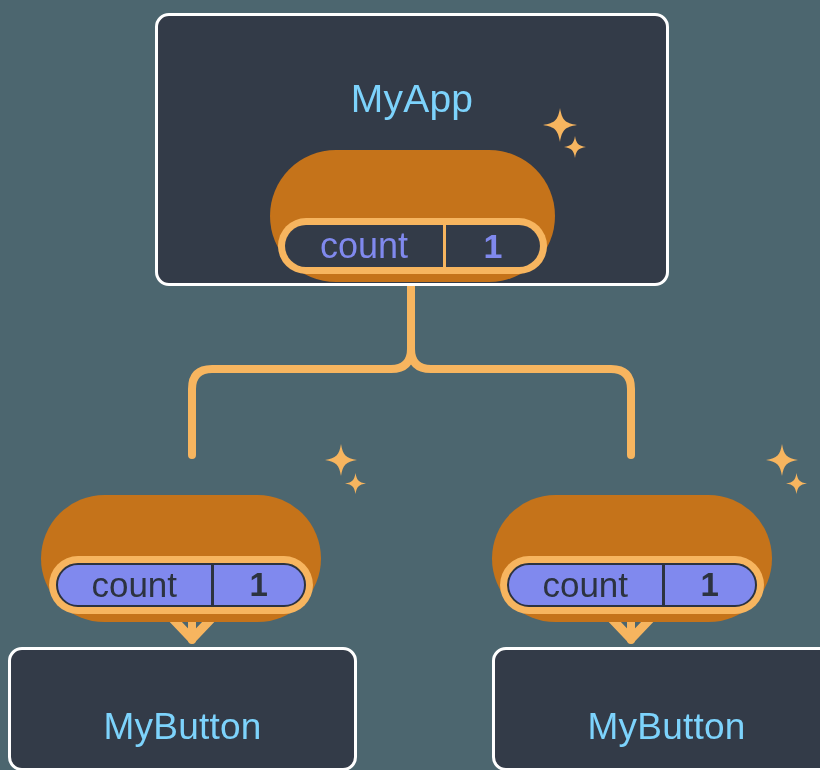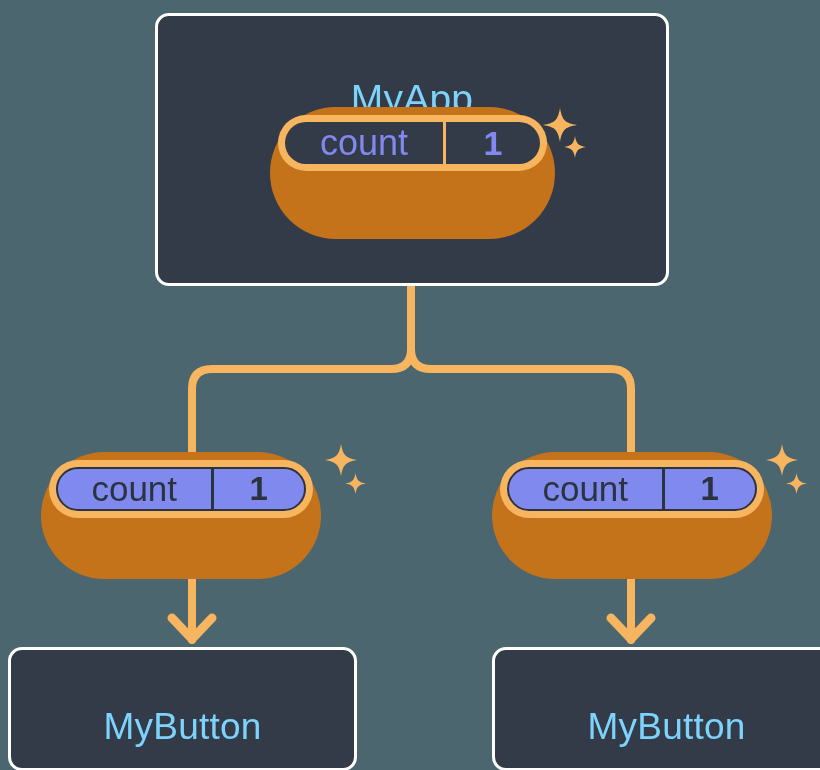--- a/index.html
+++ b/index.html
@@ -61,24 +61,25 @@
   .mybutton-title {
     top: 37px;
     font-size: 37px;
   }
 
   
   .pill {
     position: absolute;
     box-sizing: border-box;
     display: flex;
-    align-items: flex-start;
+    align-items: flex-end;
     border-radius: 999px;
     background: #c5731a;          
     padding: 8px;
+    margin-top: 43px;
   }
   .pill-inner {
     flex: 1;
     display: flex;
     align-items: stretch;
     box-sizing: border-box;
     border-radius: 999px;
     background: #f7b55f;          
     padding: 7px;
   }

